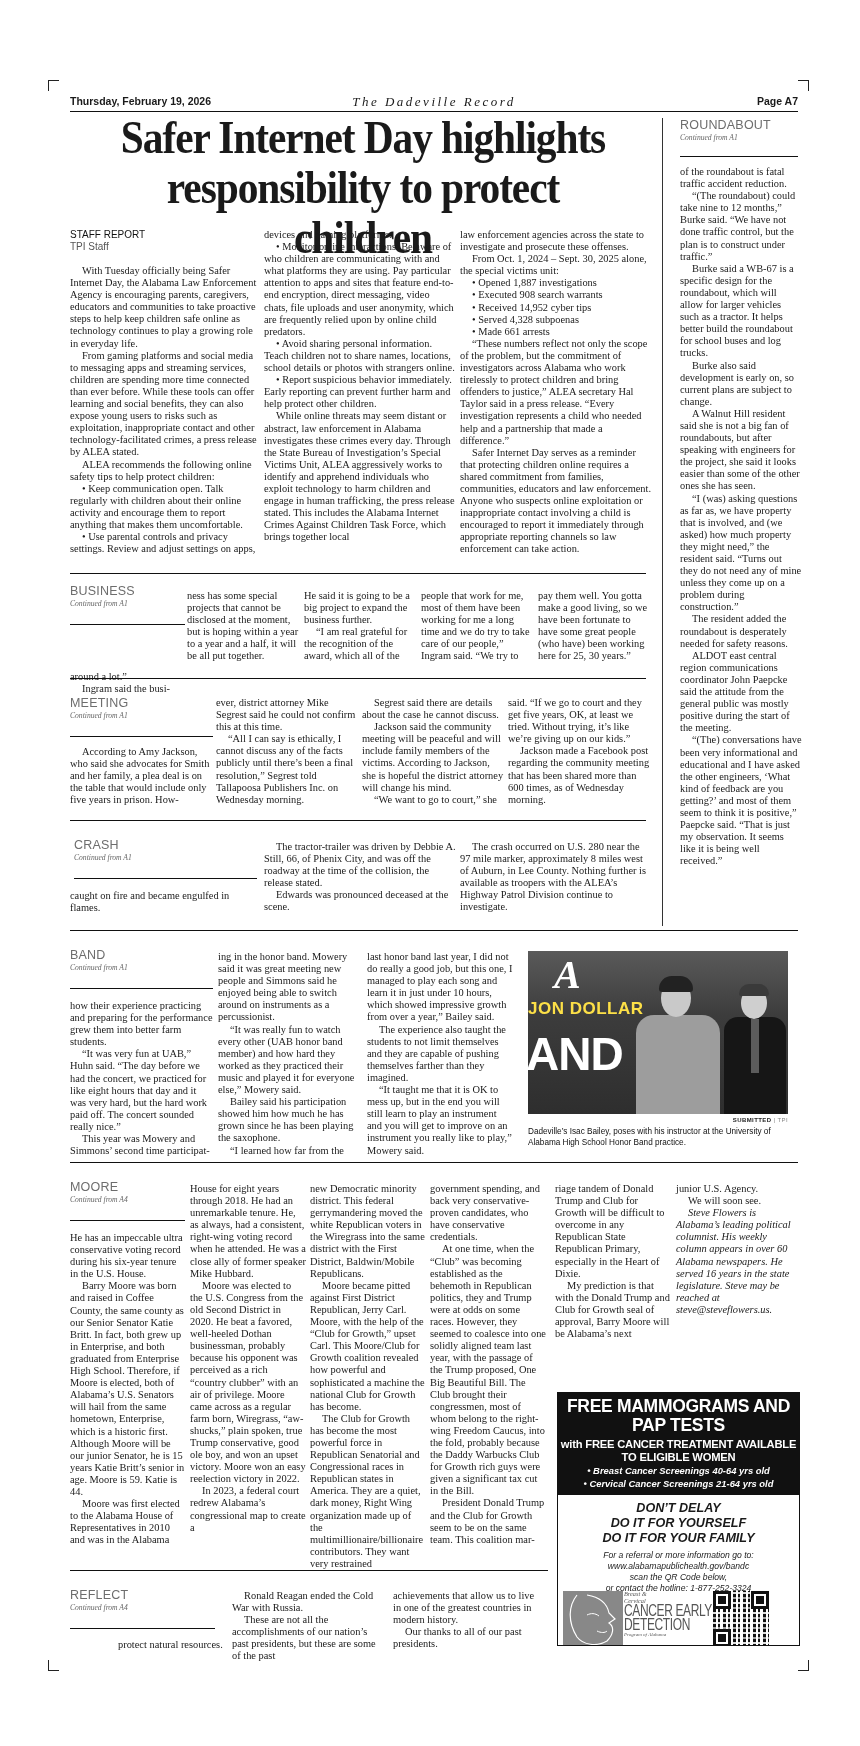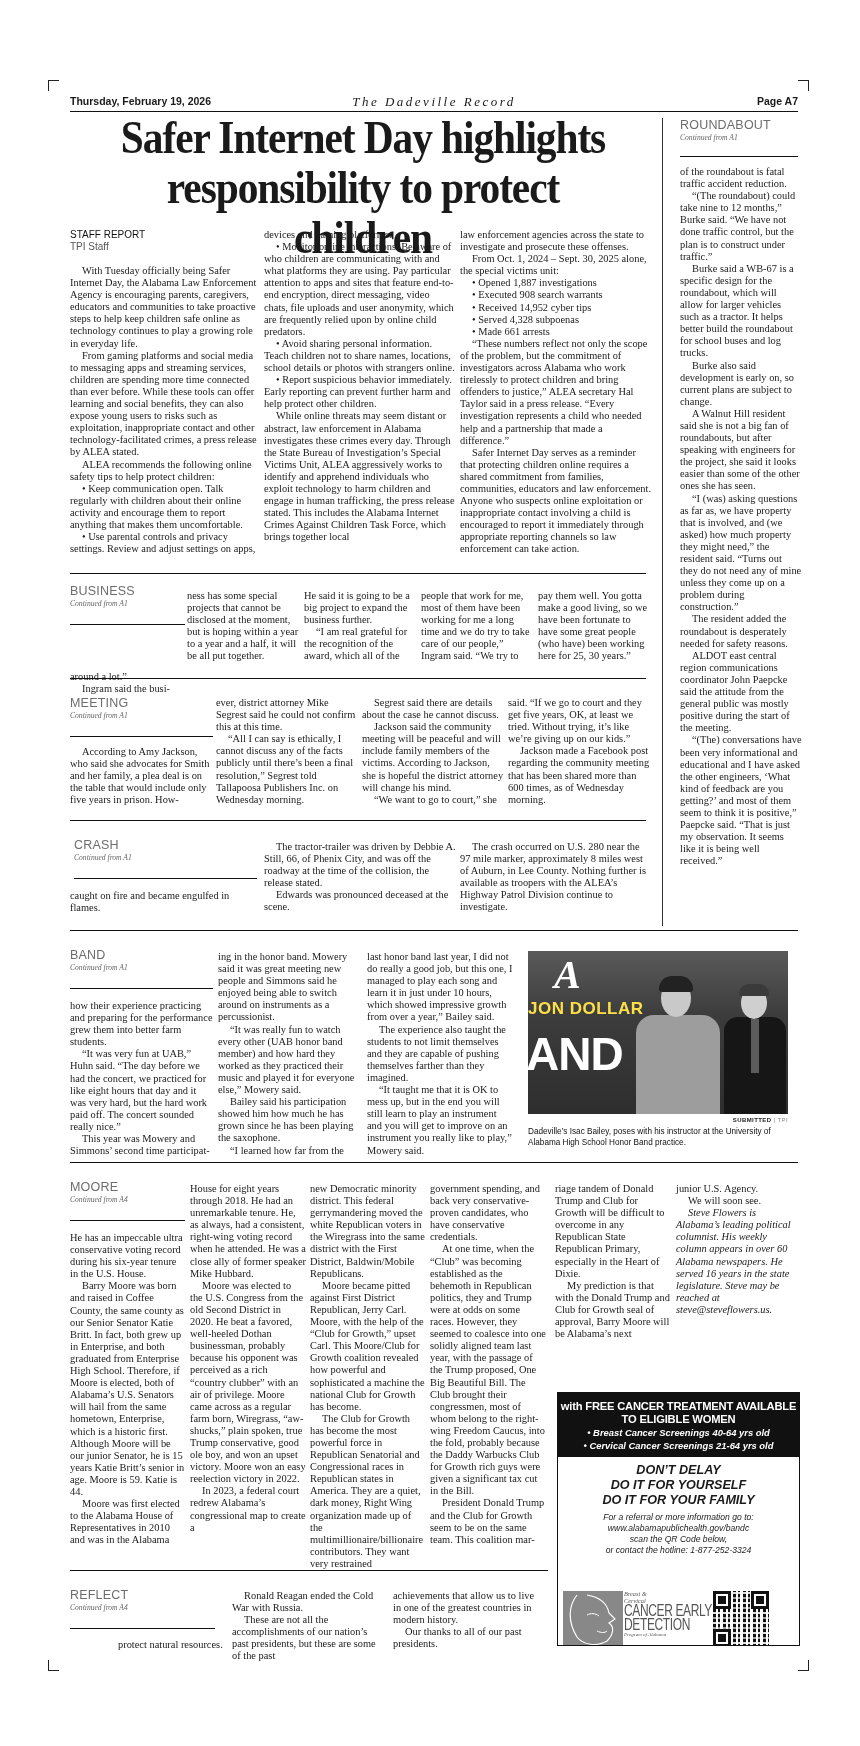--- a/index.html
+++ b/index.html
@@ -289,20 +289,21 @@
   </div>
 <div class="col body" style="left:676px; top:1183px; width:122px;">
     <p class="noindent">junior U.S. Agency.</p>
     <p>We will soon see.</p>
     <p class="noindent"> </p>
     <p class=" ital">Steve Flowers is Alabama’s leading political columnist. His weekly column appears in over 60 Alabama newspapers. He served 16 years in the state legislature. Steve may be reached at steve@steveflowers.us.</p>
   </div>
 
 <div class="ad">
   <div class="blackbox">
+    <div class="t1">FREE MAMMOGRAMS AND PAP TESTS</div>
     <div class="t2">with FREE CANCER TREATMENT AVAILABLE TO ELIGIBLE WOMEN</div>
     <div class="t3">• Breast Cancer Screenings 40-64 yrs old</div>
     <div class="t3">• Cervical Cancer Screenings 21-64 yrs old</div>
   </div>
   <div class="urge">
     <div>DON’T DELAY</div>
     <div>DO IT FOR YOURSELF</div>
     <div>DO IT FOR YOUR FAMILY</div>
   </div>
   <div class="info">

